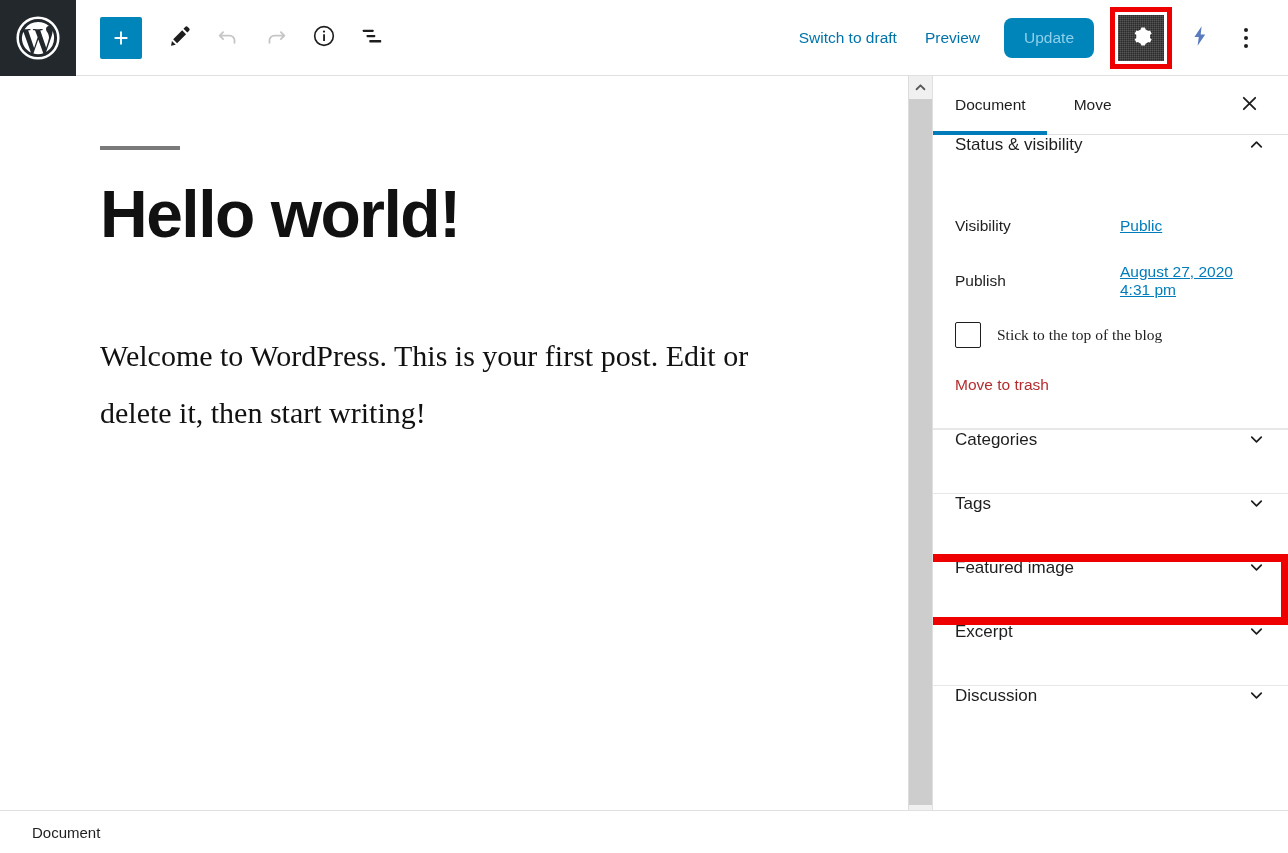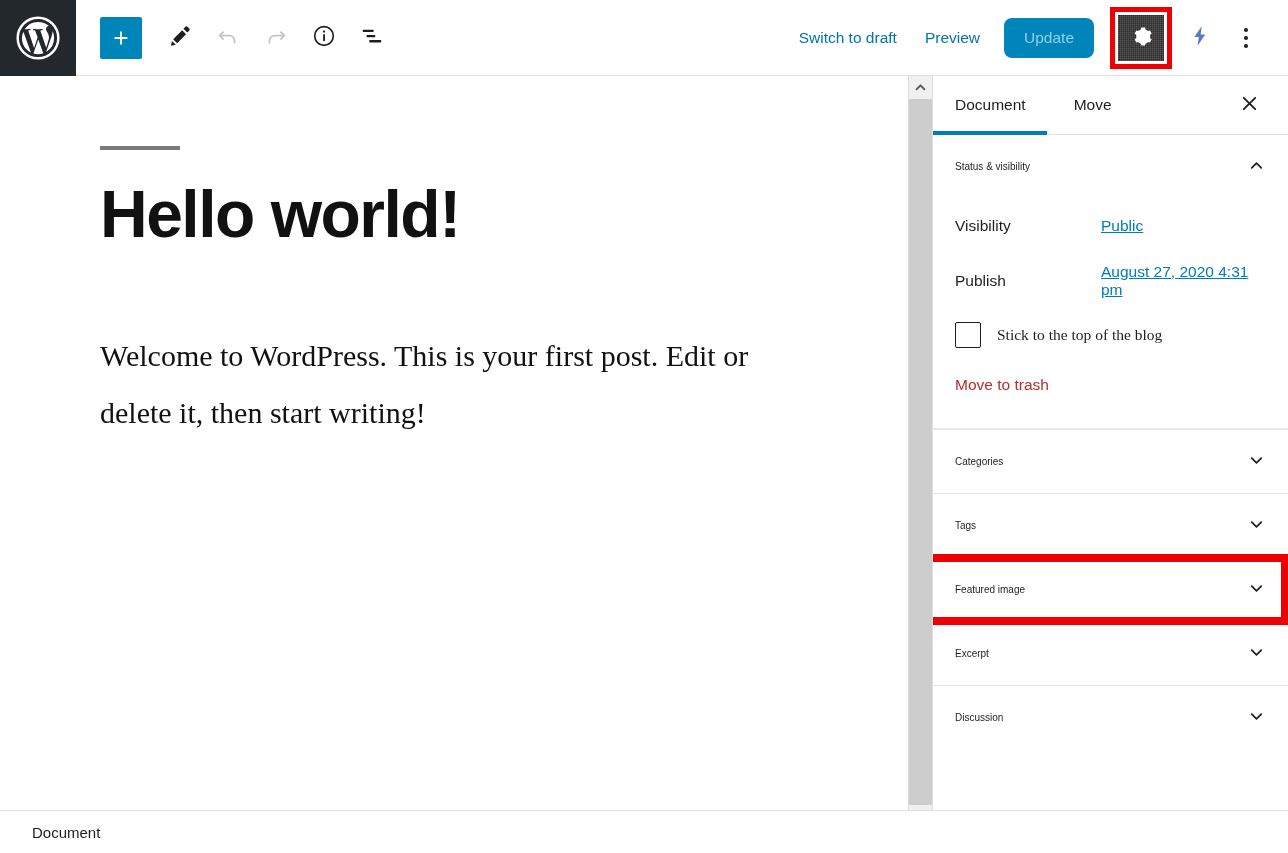--- a/index.html
+++ b/index.html
@@ -308,36 +308,36 @@
   }
 
   .sb-scroll {
     flex: 1 1 auto;
     overflow: hidden;
   }
 
   .sb-section-head {
     height: 63px;
     display: flex;
-    align-items: center;
     justify-content: space-between;
     padding: 0 22px;
     cursor: pointer;
-    font-size: 10px;
+    font-size: 17px;
     color: #1e1e1e;
   }
 
   .sb-divider { height: 1px; background: #e7e7e7; }
 
   .sb-panel-body { padding: 0 22px 16px 22px; }
 
   .sb-row {
     display: flex;
     align-items: center;
     min-height: 55px;
+    gap: 19px;
   }
   .sb-row-label {
     font-size: 15.5px;
     color: #1e1e1e;
     width: 146px;
     flex: 0 0 146px;
   }
   .sb-row-value {
     font-size: 15.5px;
     color: #007cba;

